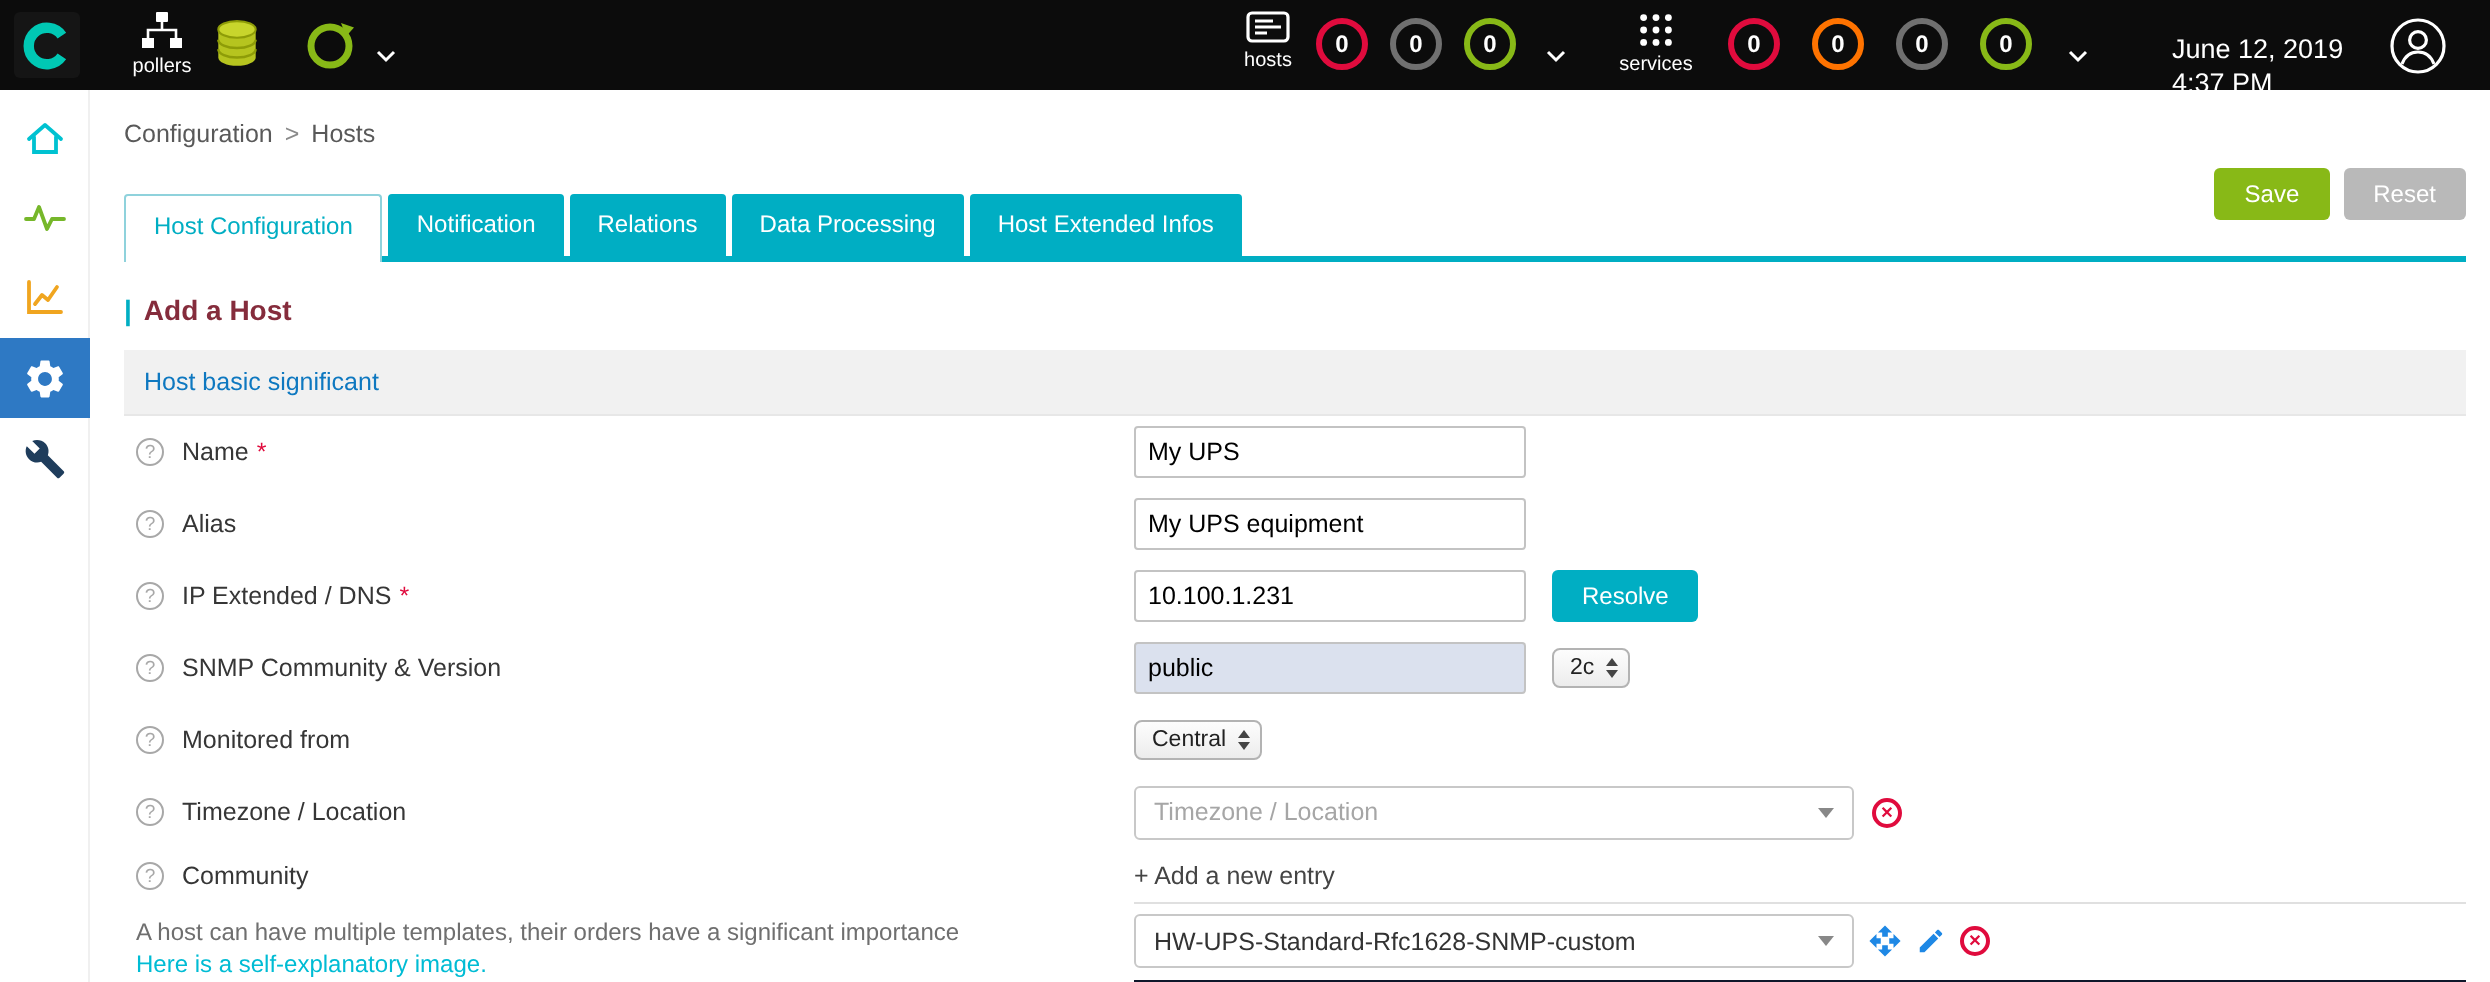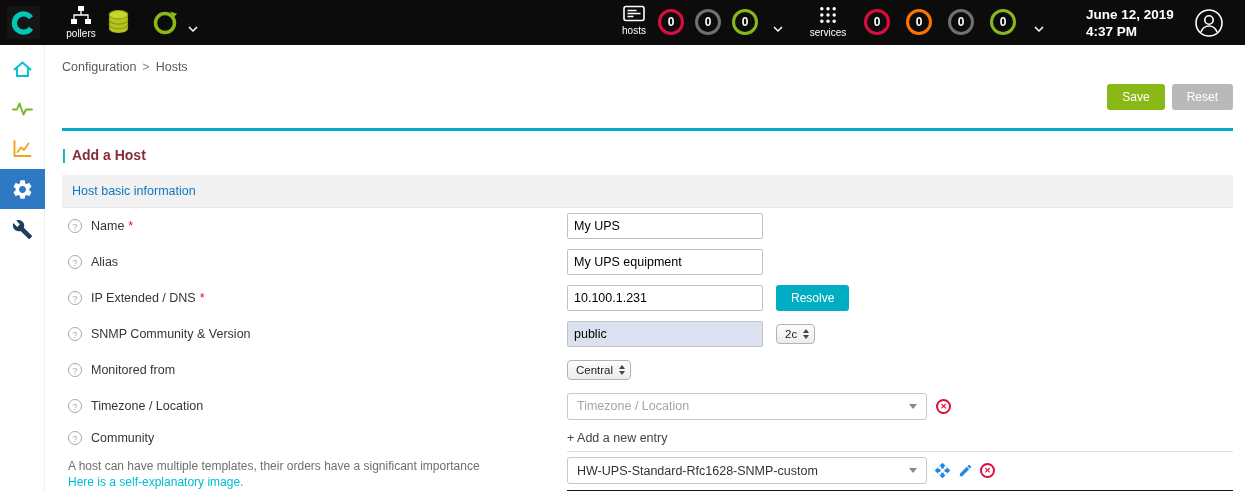--- a/index.html
+++ b/index.html
@@ -179,21 +179,21 @@
       <div class="badge b-orange">0</div>
       <div class="badge b-gray">0</div>
       <div class="badge b-green">0</div>
     </div>
     <div class="h-abs chev" style="left:1034px;top:19px;">
       <svg width="10" height="7" viewBox="0 0 10 7">
           <path d="M1 1l4 4 4-4" stroke="#fff" stroke-width="1.5" fill="none"></path>
         </svg>
     </div>
 
-    <div class="h-abs datetime" style="left:1086px;top:6px;font-weight:bold;">
+    <div class="h-abs datetime" style="left:1086px;top:16px;">
       <div>June 12, 2019</div>
       <div>4:37 PM</div>
     </div>
 
     <div class="h-abs user-btn" style="left:1194px;top:8px;">
       <span style="display:flex;">
         <svg width="30" height="30" viewBox="0 0 30 30">
           <circle cx="15" cy="15" r="13" fill="none" stroke="#fff" stroke-width="1.6"></circle>
           <circle cx="15" cy="12" r="4.2" fill="none" stroke="#fff" stroke-width="1.6"></circle>
           <path d="M7 24c1.6-4.2 4.4-6 8-6s6.4 1.8 8 6" fill="none" stroke="#fff" stroke-width="1.6"></path>
@@ -244,33 +244,40 @@
     </div>
   </div>
 
   <div class="content">
 
     <div class="breadcrumb">
       <span class="crumb">Configuration</span><span class="sep">&gt;</span><span class="crumb">Hosts</span>
     </div>
 
     <div class="tabsbar">
+      <div class="tabs">
+        <div class="tab active">Host Configuration</div>
+        <div class="tab">Notification</div>
+        <div class="tab">Relations</div>
+        <div class="tab">Data Processing</div>
+        <div class="tab">Host Extended Infos</div>
+      </div>
       <div class="actions">
         <button class="btn btn-save">Save</button>
         <button class="btn btn-reset">Reset</button>
       </div>
     </div>
 
     <div class="page-title">
       <span class="bar">|</span><span>Add a Host</span>
     </div>
 
     <div class="form">
 
-      <div class="section-head">Host basic information</div>
+      <div class="section-head">Host basic significant</div>
 
       <div class="form-row">
         <div class="row-label">
           <span class="help">?</span>
           <span>Name</span>
           <span class="req">*</span>
         </div>
         <div class="row-value">
           <input class="tin" type="text" value="My UPS" style="">
         </div>

